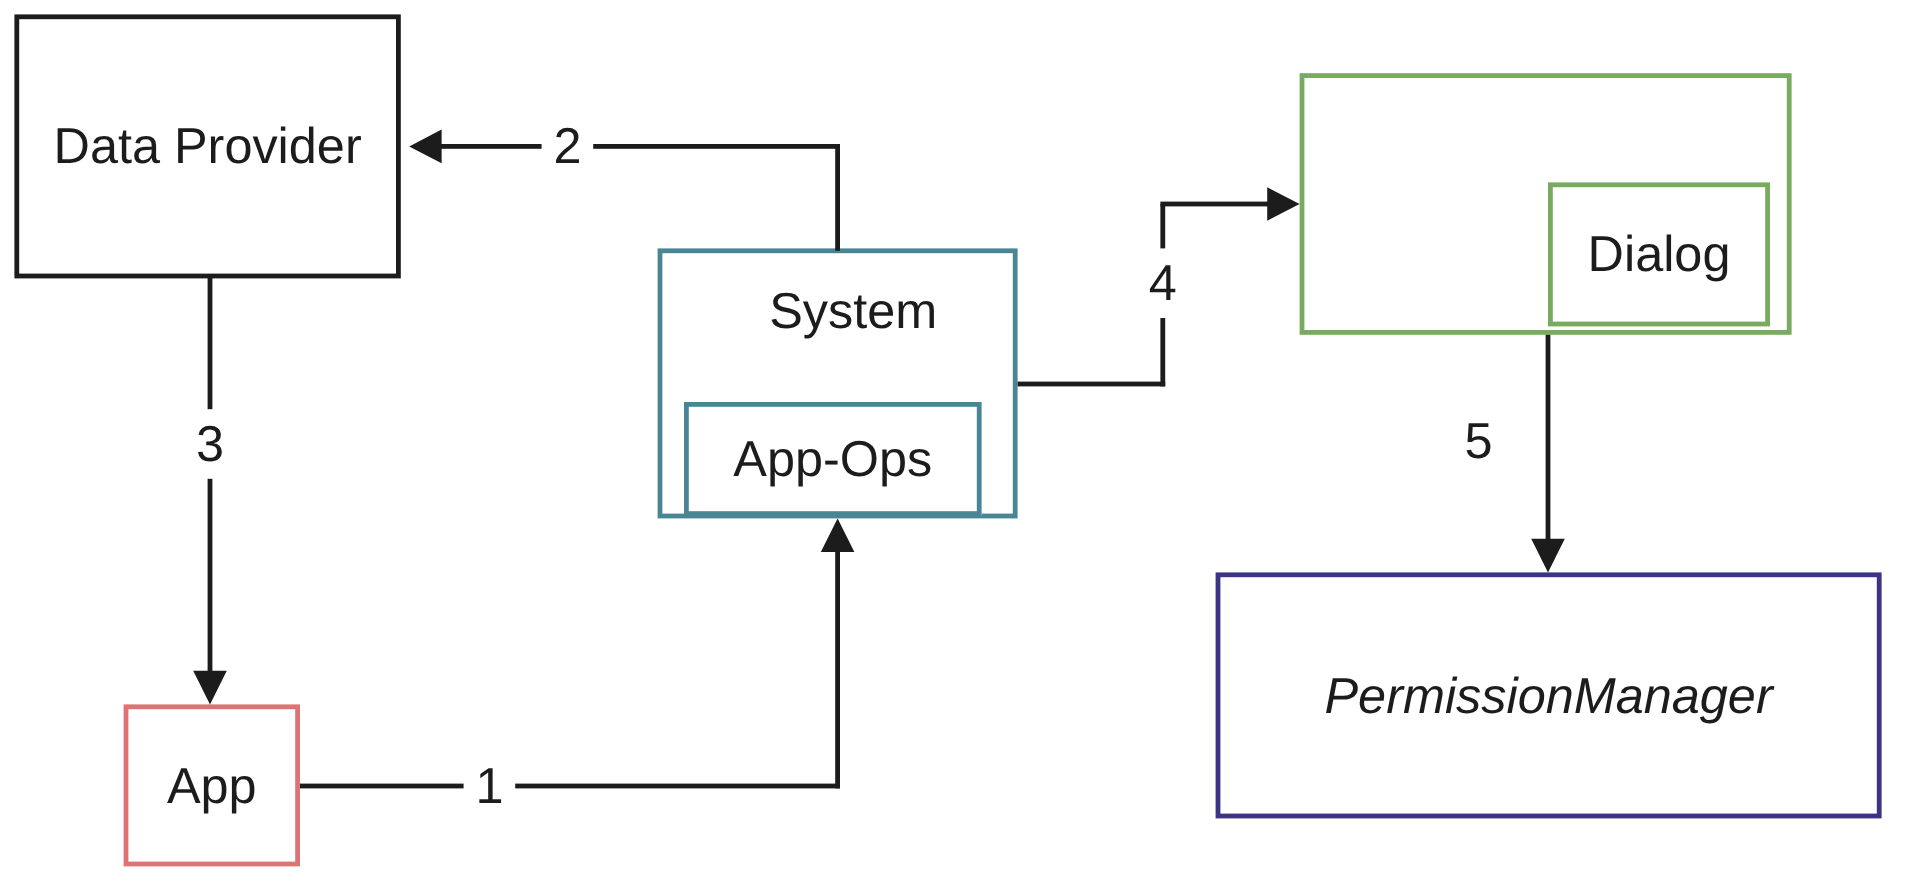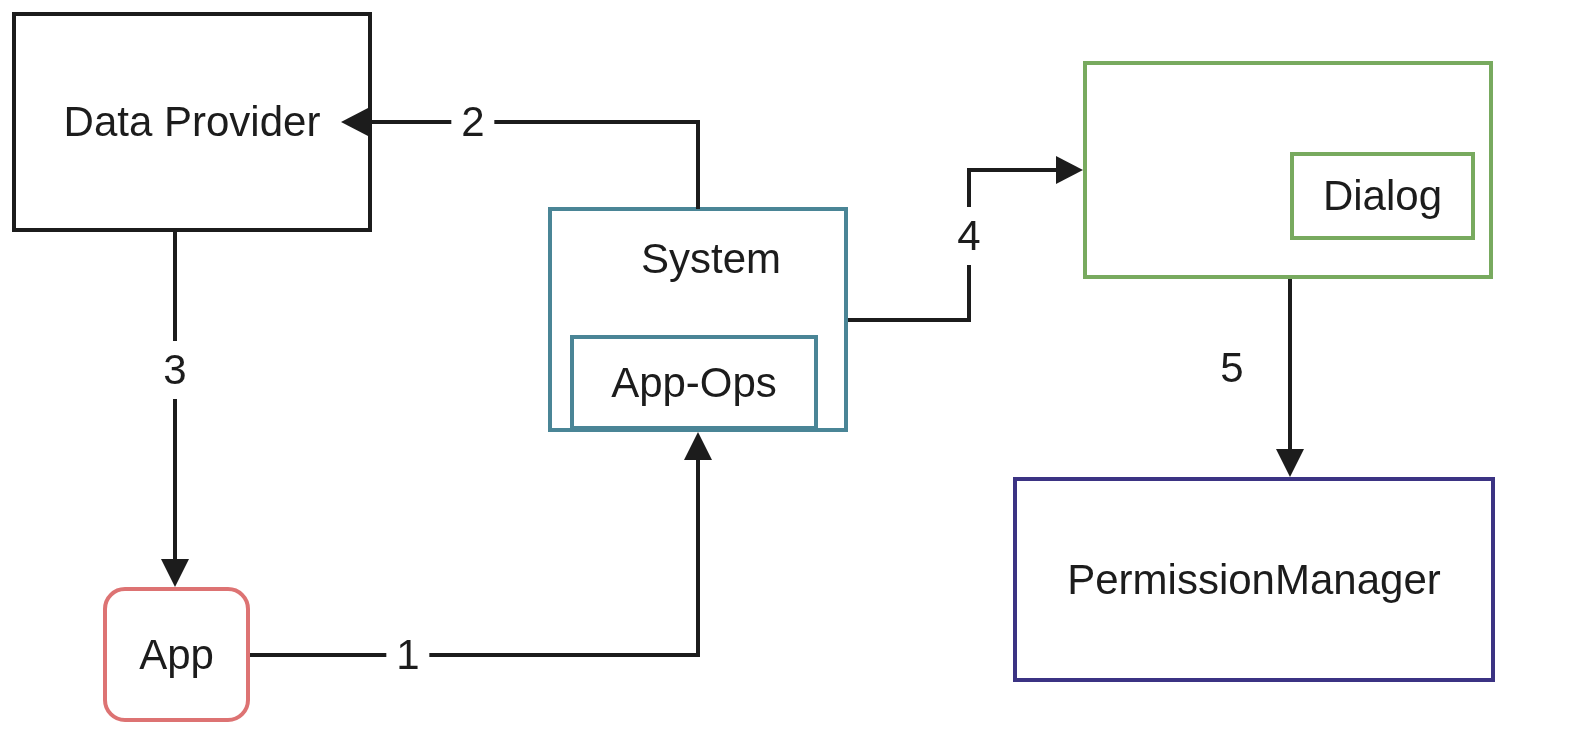--- a/index.html
+++ b/index.html
@@ -23,27 +23,27 @@
   }
   .node-center {
     display: flex;
     align-items: center;
     justify-content: center;
   }
   .node-toplabel { text-align: center; }
   .node-toplabel .title { display: block; }
 
   
-  #node-data-provider { left: 12px; top: 12px; width: 360px; height: 220px; border-color: #1c1c1c; }
-  #node-app { left: 103px; top: 587px; width: 147px; height: 135px; border-color: #dd7373; border-radius: 22px; }
+  #node-data-provider { left: 12px; top: 12px; width: 322px; height: 220px; border-color: #1c1c1c; }
+  #node-app { left: 103px; top: 587px; width: 147px; height: 135px; border-color: #dd7373; }
   #node-system { left: 548px; top: 207px; width: 300px; height: 225px; border-color: #4a8596; padding-top: 24px; padding-left: 26px; }
   #node-app-ops { left: 18px; top: 104px; width: 248px; height: 95px; border-color: #4a8596; margin-top: 20px; }
   #node-system-ui { left: 1083px; top: 61px; width: 410px; height: 218px; border-color: #78aa5f; padding-top: 22px; }
-  #node-dialog { left: 203px; top: 87px; width: 185px; height: 88px; border-color: #78aa5f; }
-  #node-permission-manager { left: 1013px; top: 477px; width: 482px; height: 205px; border-color: #3b3383; }
+  #node-dialog { left: 203px; top: 87px; width: 185px; height: 120px; border-color: #78aa5f; }
+  #node-permission-manager { left: 1013px; top: 477px; width: 555px; height: 205px; border-color: #3b3383; font-style: italic; }
 
   
   .hline, .vline { position: absolute; background: #1c1c1c; }
   .hline { height: 4px; }
   .vline { width: 4px; }
 
   #edge3-line  { left: 173px; top: 230px; height: 332px; }
   #edge2-vline { left: 696px; top: 120px; height: 89px; }
   #edge2-hline { left: 366px; top: 120px; width: 334px; }
   #edge1-hline { left: 250px; top: 653px; width: 450px; }

